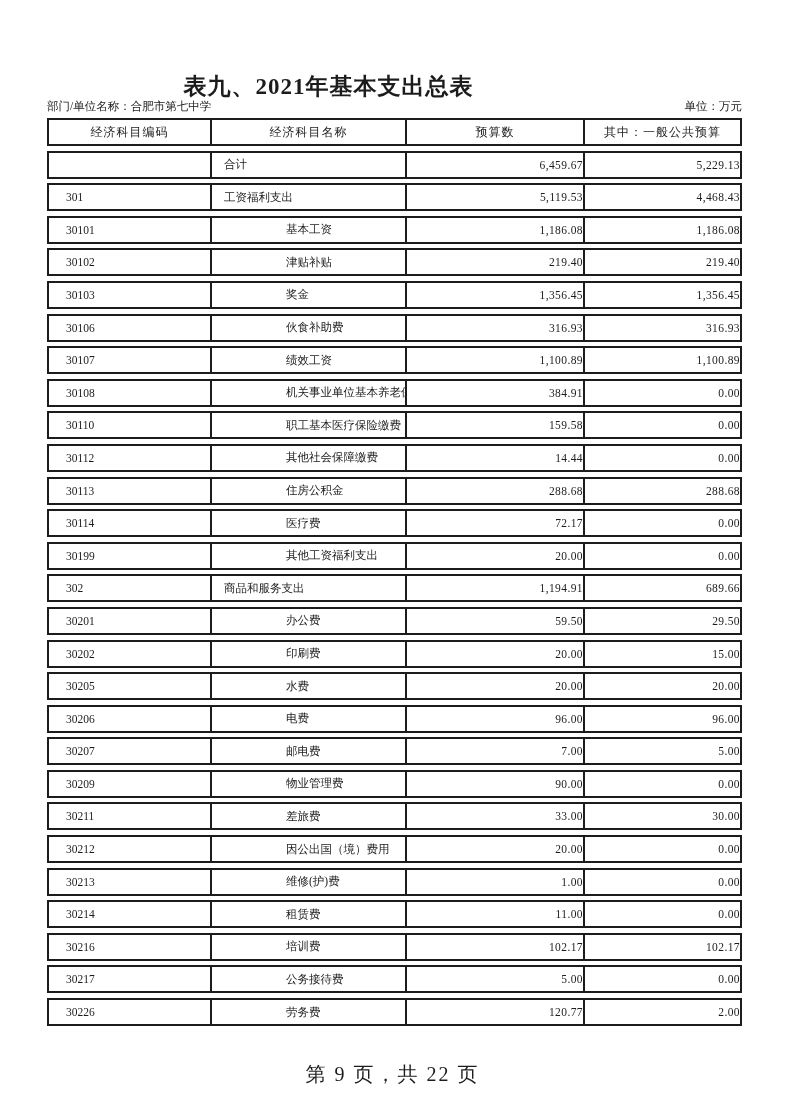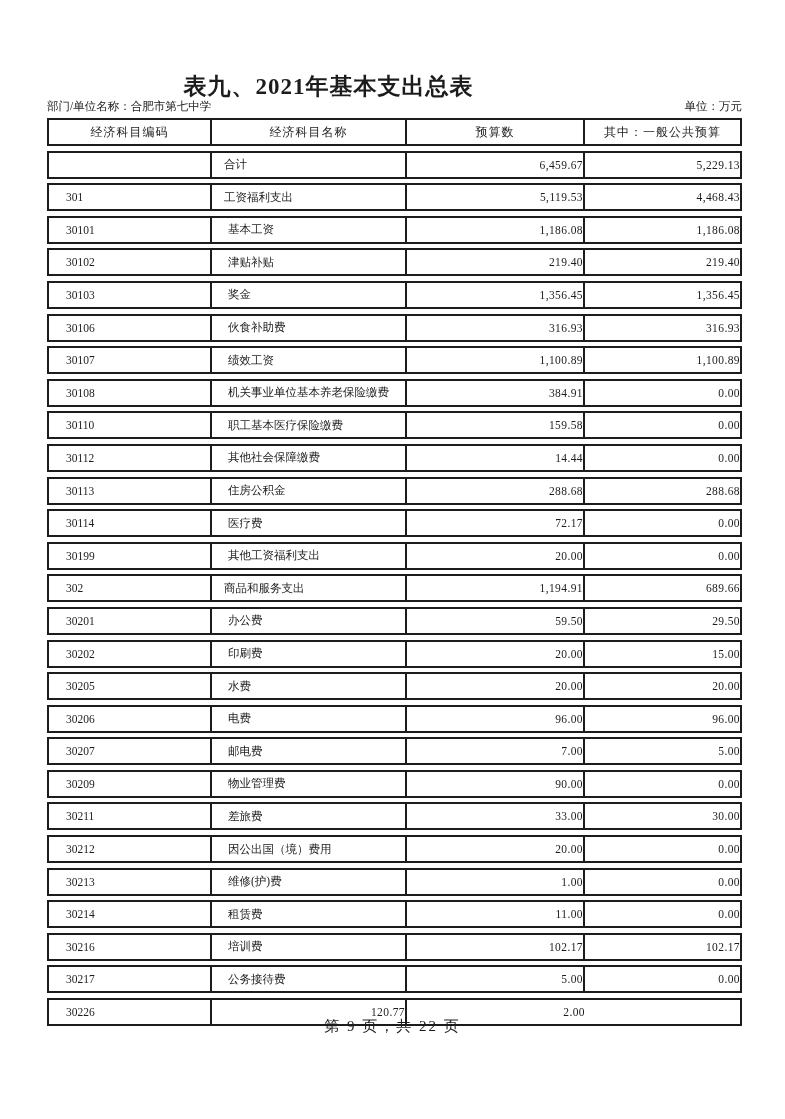--- a/index.html
+++ b/index.html
@@ -28,25 +28,25 @@
     border:2px solid #1c1c1c;background:#ffffff;
   }
   .cell{
     display:flex;align-items:center;
     font-size:11.5px;white-space:nowrap;overflow:hidden;
   }
   .cell:not(:last-child){border-right:2px solid #1c1c1c;}
   .head .cell{justify-content:center;font-size:12px;letter-spacing:1px;}
   .c-code{padding-left:17px;}
   .c-name{padding-left:12px;}
-  .row.sub .c-name{padding-left:16px;}
+  .row.sub .c-name{padding-left:34px;margin-left:40px;}
   .c-num{justify-content:flex-end;letter-spacing:0.4px;}
   .footer{
-    position:absolute;top:1017px;left:0;width:785px;
-    text-align:center;font-size:15px;letter-spacing:2px;
+    position:absolute;top:1061px;left:0;width:785px;
+    text-align:center;font-size:20px;letter-spacing:2px;
   }
 </style>
 </head>
 <body>
 
 <div class="page">
 
   <h1 class="title">表九、2021年基本支出总表</h1>
 
   <div class="meta">
@@ -239,20 +239,21 @@
 
       <div class="row sub">
         <div class="cell c-code">30217</div>
         <div class="cell c-name">公务接待费</div>
         <div class="cell c-num">5.00</div>
         <div class="cell c-num">0.00</div>
       </div>
 
       <div class="row sub">
         <div class="cell c-code">30226</div>
+        <div class="cell c-name">劳务费</div>
         <div class="cell c-num">120.77</div>
         <div class="cell c-num">2.00</div>
       </div>
     </div>
 
   <div class="footer">第 9 页，共 22 页</div>
 
 </div>
 
 </body></html>

